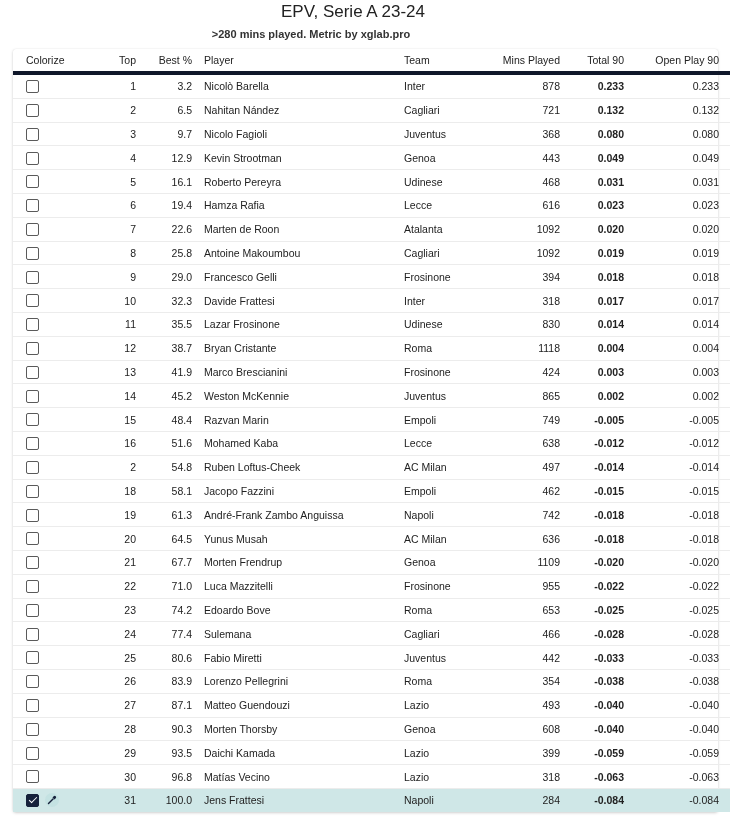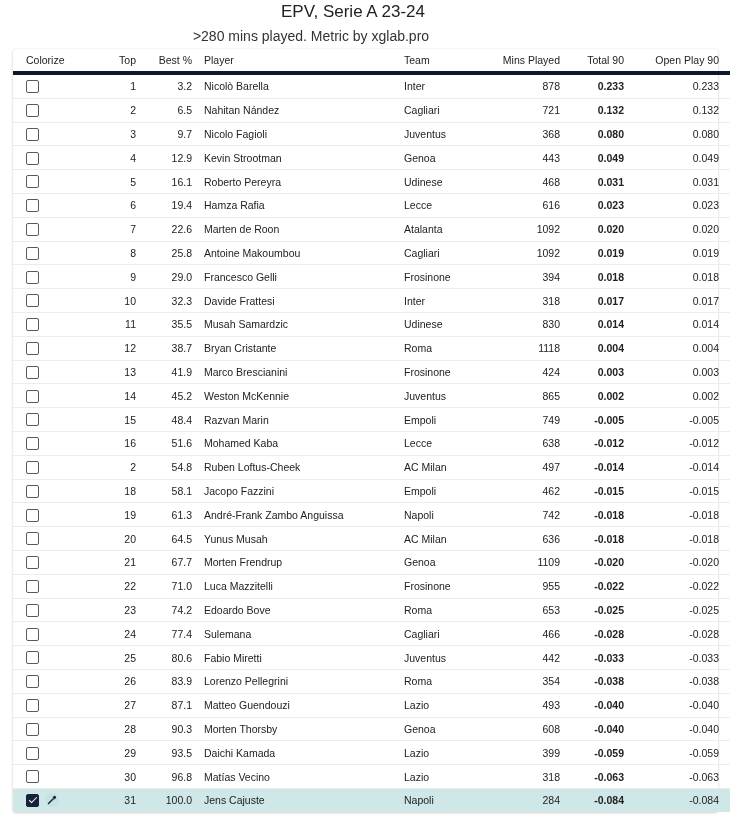--- a/index.html
+++ b/index.html
@@ -1,18 +1,18 @@
 <!DOCTYPE html>
 <html><head>
 <meta charset="utf-8">
 <style>
   html, body { margin:0; padding:0; background:#ffffff; }
   body { width:730px; height:821px; overflow:hidden; font-family:"Liberation Sans", sans-serif; color:#1f1f1f; }
   .title { position:absolute; left:0; top:2px; width:706px; text-align:center; font-size:17px; color:#222; }
-  .subtitle { position:absolute; left:0; top:28px; width:622px; text-align:center; font-size:14px; color:#333; }
+  .subtitle { position:absolute; left:0; top:28px; width:622px; text-align:center; font-size:11px; color:#333;font-weight:bold; }
   .card { position:absolute; left:13px; top:49px; width:705px; background:#fff; border-radius:3px;
           box-shadow:0 1px 3px rgba(0,0,0,0.18), 0 0 1px rgba(0,0,0,0.12); }
   table { border-collapse:collapse; width:100%; table-layout:fixed; font-size:10.5px; }
   th { font-weight:normal; color:#222; height:22px; padding:0; border-bottom:4px solid #0f172a; }
   td { height:22.8px; padding:0; border-bottom:1px solid #ececec; color:#222; }
   tr:last-child td { border-bottom:none; }
   .l { text-align:left; }
   .r { text-align:right; }
   .c-col { width:70px; padding-left:13px; }
   .c-top { width:40px; }
@@ -148,21 +148,21 @@
           <td class="l c-player">Davide Frattesi</td>
           <td class="l c-team">Inter</td>
           <td class="r c-mins">318</td>
           <td class="r c-total bold">0.017</td>
           <td class="r c-open">0.017</td>
         </tr>
         <tr>
           <td class="l c-col"><span class="cb"></span></td>
           <td class="r c-top">11</td>
           <td class="r c-best">35.5</td>
-          <td class="l c-player">Musah Samardzic</td>
+          <td class="l c-player">Lazar Frosinone</td>
           <td class="l c-team">Udinese</td>
           <td class="r c-mins">830</td>
           <td class="r c-total bold">0.014</td>
           <td class="r c-open">0.014</td>
         </tr>
         <tr>
           <td class="l c-col"><span class="cb"></span></td>
           <td class="r c-top">12</td>
           <td class="r c-best">38.7</td>
           <td class="l c-player">Bryan Cristante</td>
@@ -351,21 +351,21 @@
           <td class="r c-total bold">-0.063</td>
           <td class="r c-open">-0.063</td>
         </tr>
         <tr class="selected">
           <td class="l c-col"><span class="cb checked"></span><span class="eyedrop"><svg width="10" height="10" viewBox="0 0 10 10">
                 <path d="M1.5 8.5 L6 4" stroke="#16213b" stroke-width="1.4" stroke-linecap="round"></path>
                 <path d="M5.5 2.5 L7.5 4.5 L8.7 3.3 A1.2 1.2 0 0 0 6.7 1.3 Z" fill="#16213b"></path>
               </svg></span></td>
           <td class="r c-top">31</td>
           <td class="r c-best">100.0</td>
-          <td class="l c-player">Jens Cajuste</td>
+          <td class="l c-player">Jens Frattesi</td>
           <td class="l c-team">Napoli</td>
           <td class="r c-mins">284</td>
           <td class="r c-total bold">-0.084</td>
           <td class="r c-open">-0.084</td>
         </tr>
       </tbody>
   </table>
 </div>
 
 </body></html>

